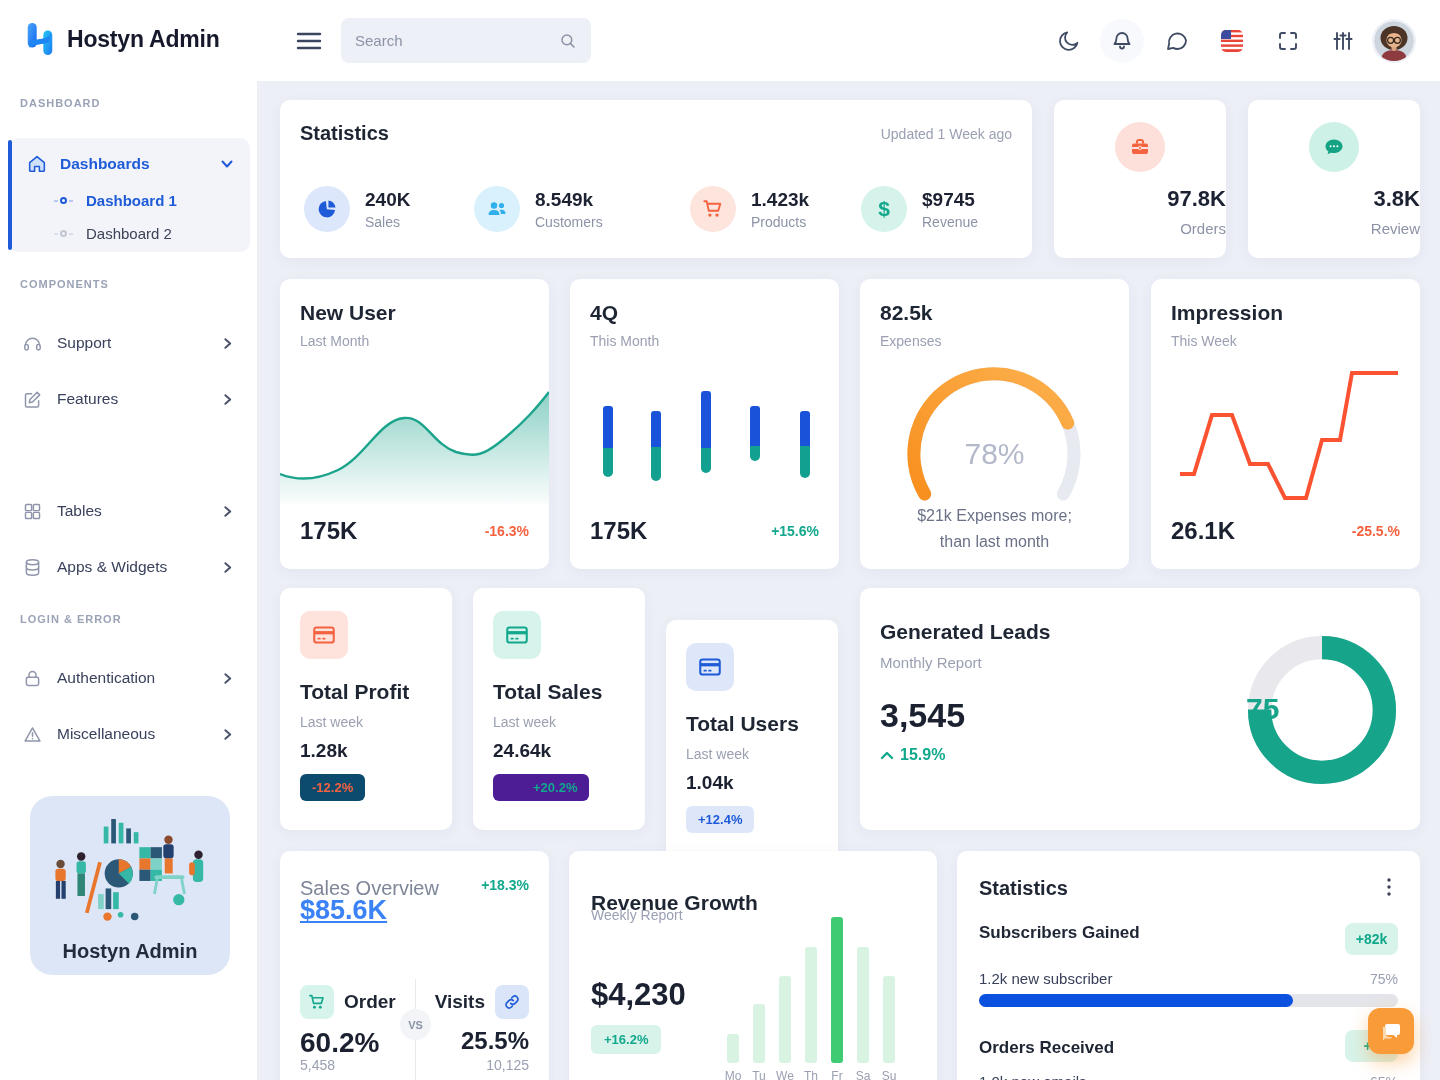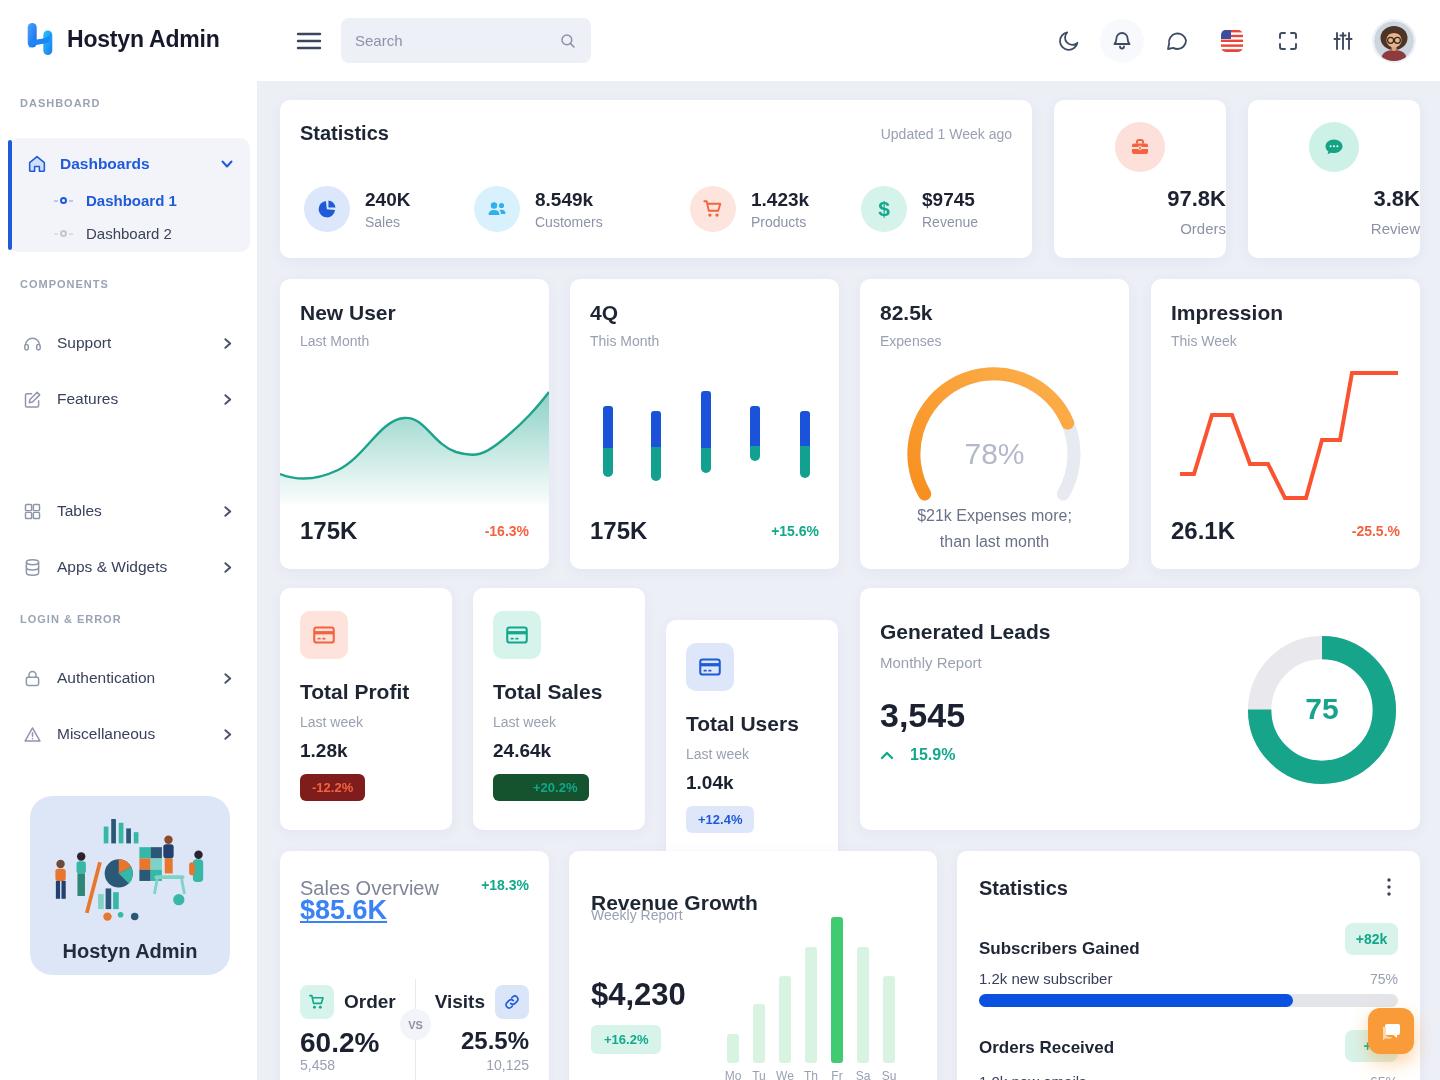--- a/index.html
+++ b/index.html
@@ -82,32 +82,32 @@
   #gauge-pct { position:absolute; left:0; right:0; top:158px; text-align:center; font-size:30px; color:#b3b9ca; font-weight:500; }
   .exp-note { position:absolute; left:0; right:0; text-align:center; font-size:16px; color:#6b7288; }
   #imp-svg { position:absolute; left:0; top:0; width:269px; height:290px; }
 
   .total-card { }
   .total-card .t-icon { position:absolute; left:20px; top:23px; width:48px; height:48px; border-radius:10px; display:flex; align-items:center; justify-content:center; }
   .total-card .t-title { position:absolute; left:20px; top:92px; font-size:21px; font-weight:700; color:#1e2533; }
   .total-card .t-sub { position:absolute; left:20px; top:126px; font-size:14px; color:#9aa0b2; }
   .total-card .t-val { position:absolute; left:20px; top:152px; font-size:19px; font-weight:700; color:#1b2130; }
   .badge { position:absolute; left:20px; top:186px; font-size:13px; font-weight:700; padding:6px 12px; border-radius:6px; }
-  .bg-red { background:#7f1d1d; color:#f4623f; } .bg-teal { background:#14532d; color:#12a88c;padding-left:40px; } .bg-blue { background:#dde7f9; color:#1f5bd8; }
+  .bg-red { background:#0c4a6e; color:#f4623f; } .bg-teal { background:#4c1d95; color:#12a88c;padding-left:40px; } .bg-blue { background:#dde7f9; color:#1f5bd8; }
   #card-profit { left:280px; top:588px; width:172px; height:242px; }
   #card-tsales { left:473px; top:588px; width:172px; height:242px; }
   #card-tusers { left:666px; top:588px; width:172px; height:242px;margin-top:32px; }
 
   #card-leads { left:860px; top:588px; width:560px; height:242px; }
   #card-leads .c-title { position:absolute; left:20px; top:32px; font-size:21px; }
   #card-leads .c-sub { position:absolute; left:20px; top:66px; font-size:15px; }
   #leads-val { position:absolute; left:20px; top:108px; font-size:34px; font-weight:800; color:#1b2130; }
-  #leads-delta { position:absolute; left:20px; top:158px; display:flex; align-items:center; gap:16px; font-size:16px; font-weight:700; color:#12a88c; }
+  #leads-delta { position:absolute; left:20px; top:158px; display:flex; align-items:center; gap:6px; font-size:16px; font-weight:700; color:#12a88c; }
   #leads-donut { position:absolute; left:386px; top:46px; width:152px; height:152px; }
-  #leads-donut .donut-num { position:absolute; left:0; right:0; top:58px; text-align:center; font-size:30px; font-weight:700; color:#16a48b; }
+  #leads-donut .donut-num { position:absolute; left:0; right:0; top:58px; font-size:30px; font-weight:700; color:#16a48b; }
 
   #card-salesov { left:280px; top:851px; width:269px; height:260px; overflow:hidden; }
   #so-title { position:absolute; left:20px; top:26px; font-size:20px; color:#7e8698; }
   #so-delta { position:absolute; right:20px; top:26px; font-size:14px; font-weight:700; color:#12a88c; }
   #so-val { position:absolute; left:20px; top:44px; font-size:27px; font-weight:800; color:#3b82f6;text-decoration:underline; }
   #so-divider { position:absolute; left:135px; top:128px; width:1px; height:110px; background:#e8eaf0; }
   #so-vs { position:absolute; left:120px; top:158px; width:31px; height:31px; border-radius:50%; background:#f3f4f8; color:#8c93a6; font-size:11px; font-weight:700; display:flex; align-items:center; justify-content:center; }
   .so-ico { width:34px; height:34px; border-radius:8px; display:flex; align-items:center; justify-content:center; }
   #so-left { position:absolute; left:20px; top:134px; display:flex; align-items:center; gap:10px; }
   #so-right { position:absolute; right:20px; top:134px; display:flex; align-items:center; gap:10px; }
@@ -670,21 +670,21 @@
   </div>
 
   <div class="card" id="card-stats2">
     <div id="st2-title" class="c-title">Statistics</div>
     <svg id="st2-kebab" viewBox="0 0 18 20">
       <circle cx="9" cy="3" r="1.7" fill="#3a4157"></circle>
         <circle cx="9" cy="10" r="1.7" fill="#3a4157"></circle>
         <circle cx="9" cy="17" r="1.7" fill="#3a4157"></circle>
     </svg>
 
-    <div class="st2-row-title" style="top:88px">Subscribers Gained</div>
+    <div class="st2-row-title" style="top:72px">Subscribers Gained</div>
     <div class="st2-badge" style="top:72px">+82k</div>
     <div class="st2-sub" style="top:119px">1.2k new subscriber</div>
     <div class="st2-pct" style="top:120px">75%</div>
     <div class="st2-track" style="top:143px">
       <div class="st2-fill" style="width: 75%;"></div>
     </div>
 
     <div class="st2-row-title" style="top:187px">Orders Received</div>
     <div class="st2-badge" style="top:179px">+3</div>
     <div class="st2-sub" style="top:222px">1.0k new emails</div>

